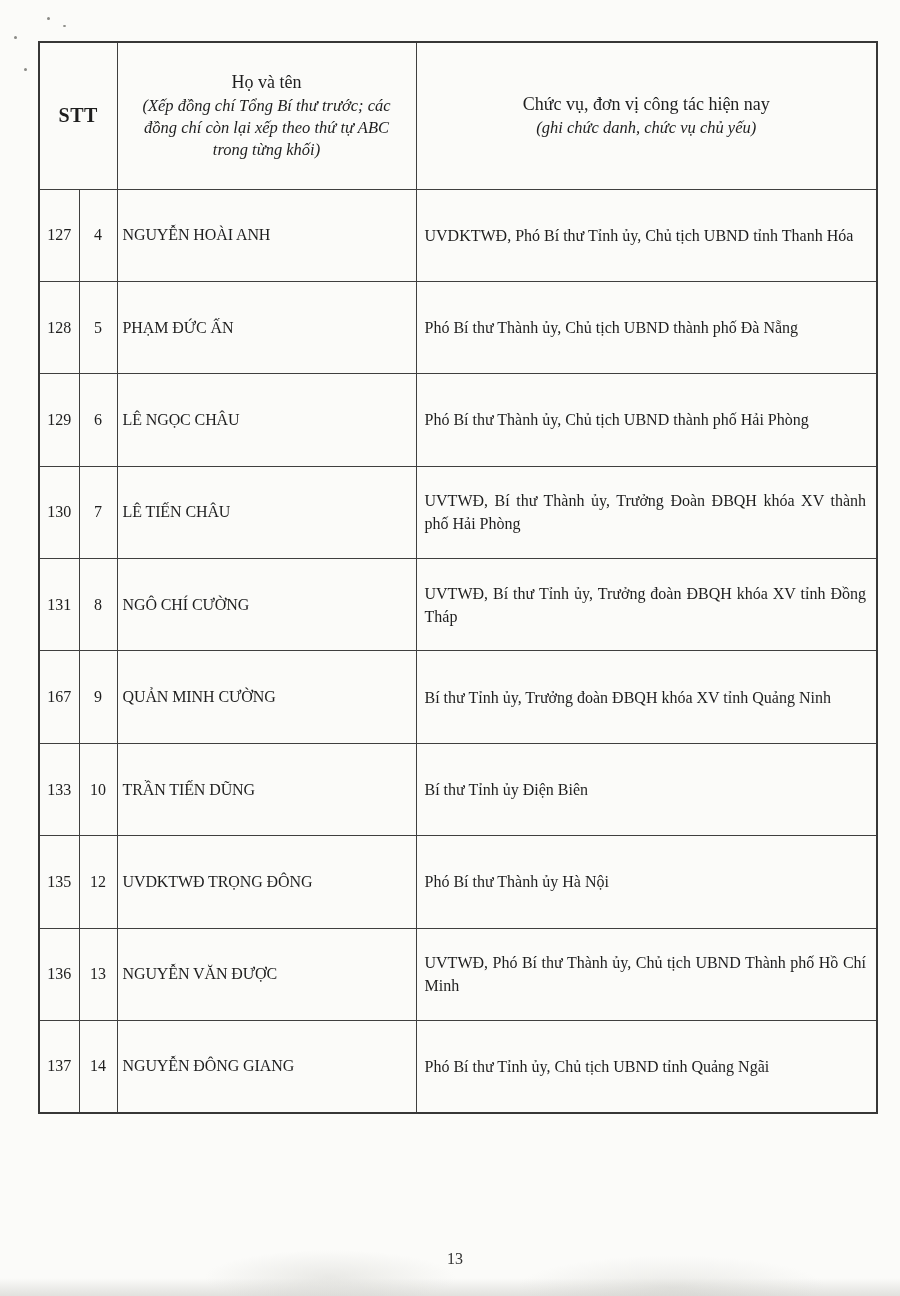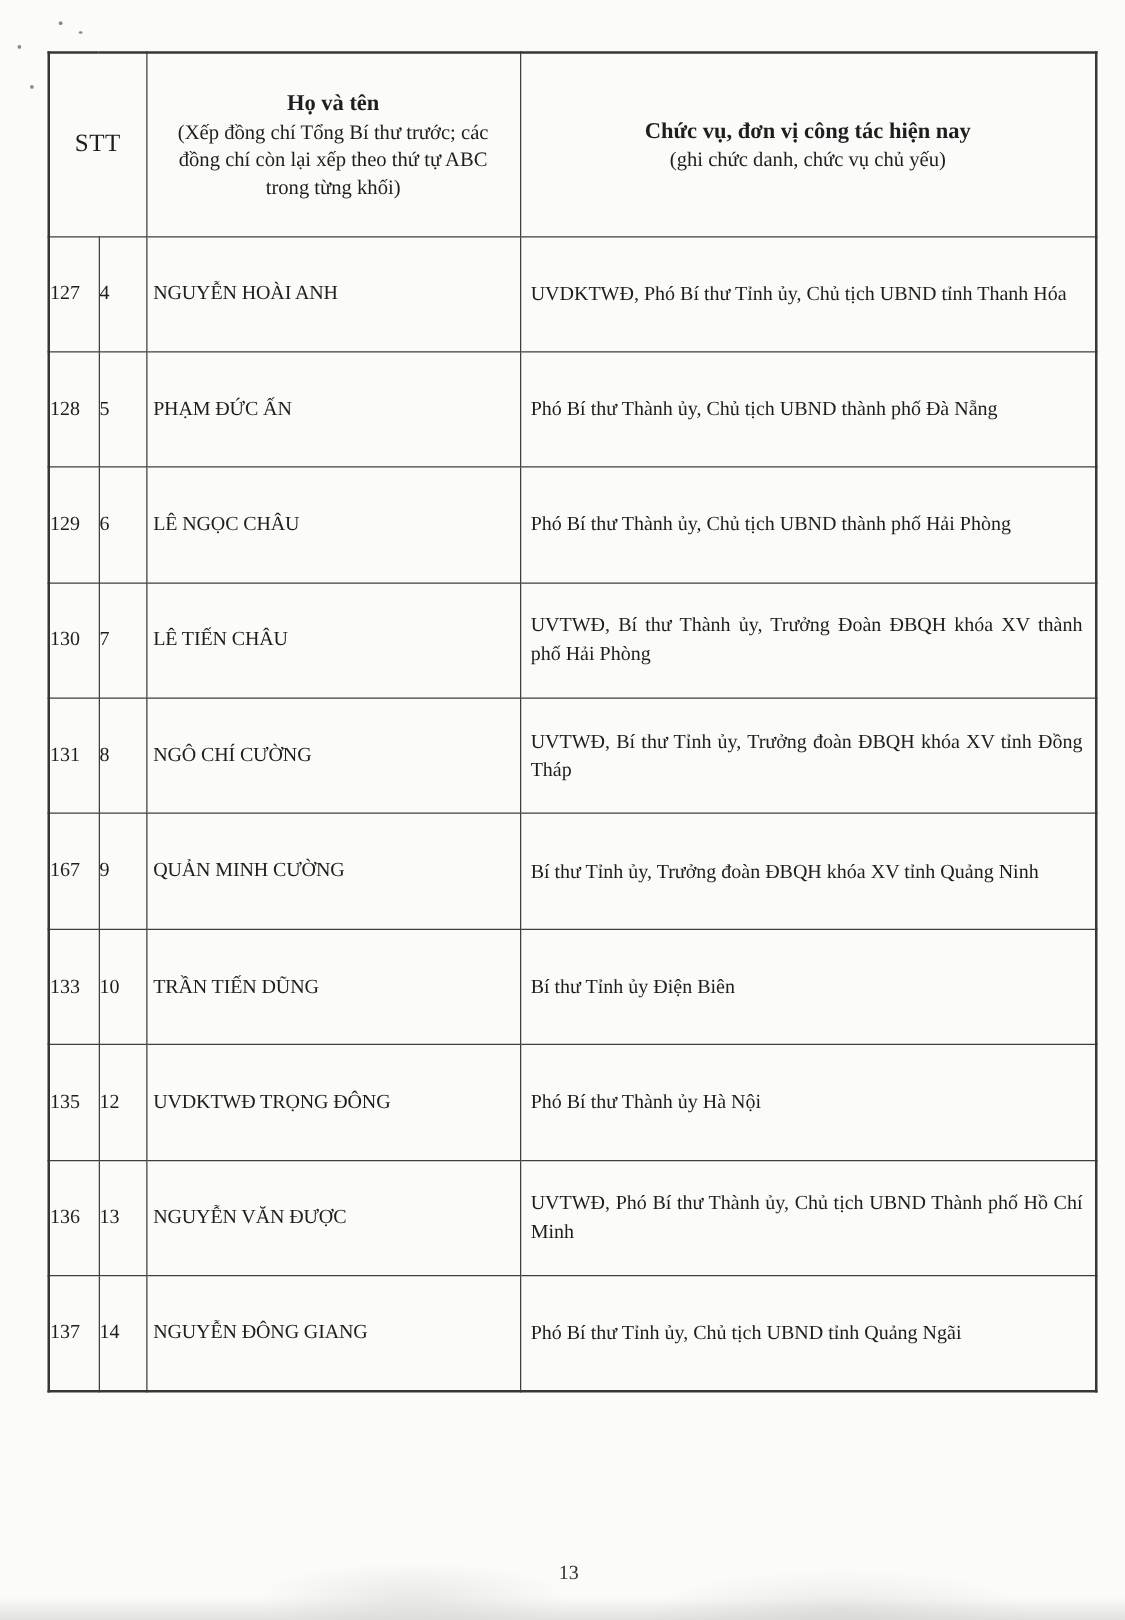--- a/index.html
+++ b/index.html
@@ -54,40 +54,42 @@
   }
   table.sheet-table { border: 2px solid #373737; }
 
   tr.header-row { height: 147px; }
   tr.data-row   { height: 92.4px; }
 
   th, td { vertical-align: middle; }
 
   th.h-stt {
     font-size: 20px;
-    font-weight: normal;
+    font-weight: bold;
     text-align: center;
     letter-spacing: 0.5px;
   }
   .h-title {
     font-size: 18px;
-    font-weight: bold;
+    font-weight: normal;
     text-align: center;
     line-height: 1.35;
   }
   .h-sub {
     font-size: 16.5px;
     font-weight: normal;
+    font-style: italic;
     text-align: center;
     line-height: 1.35;
     padding: 0 6px;
   }
   th { padding: 4px 2px; }
 
   td.c-stt, td.c-sub {
+    text-align: center;
     font-size: 16px;
   }
   td.c-name {
     font-size: 16px;
     padding: 2px 4px 2px 5px;
     letter-spacing: -0.1px;
   }
   td.c-role {
     font-size: 16px;
     text-align: justify;

